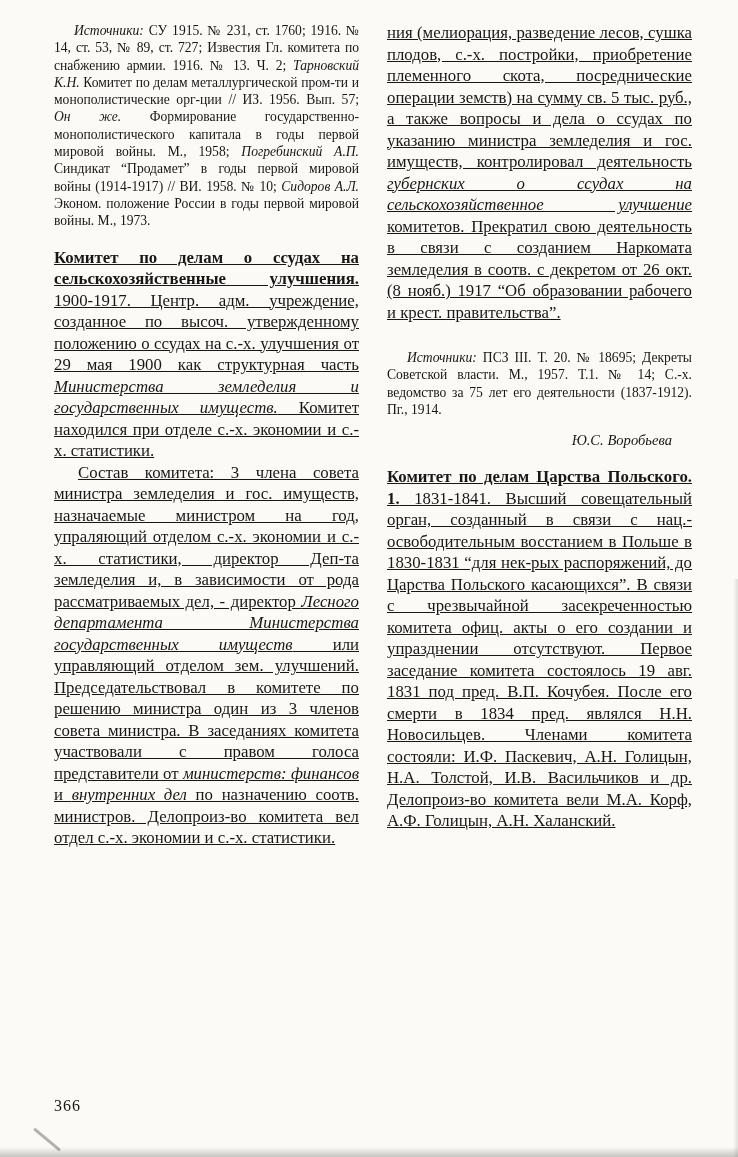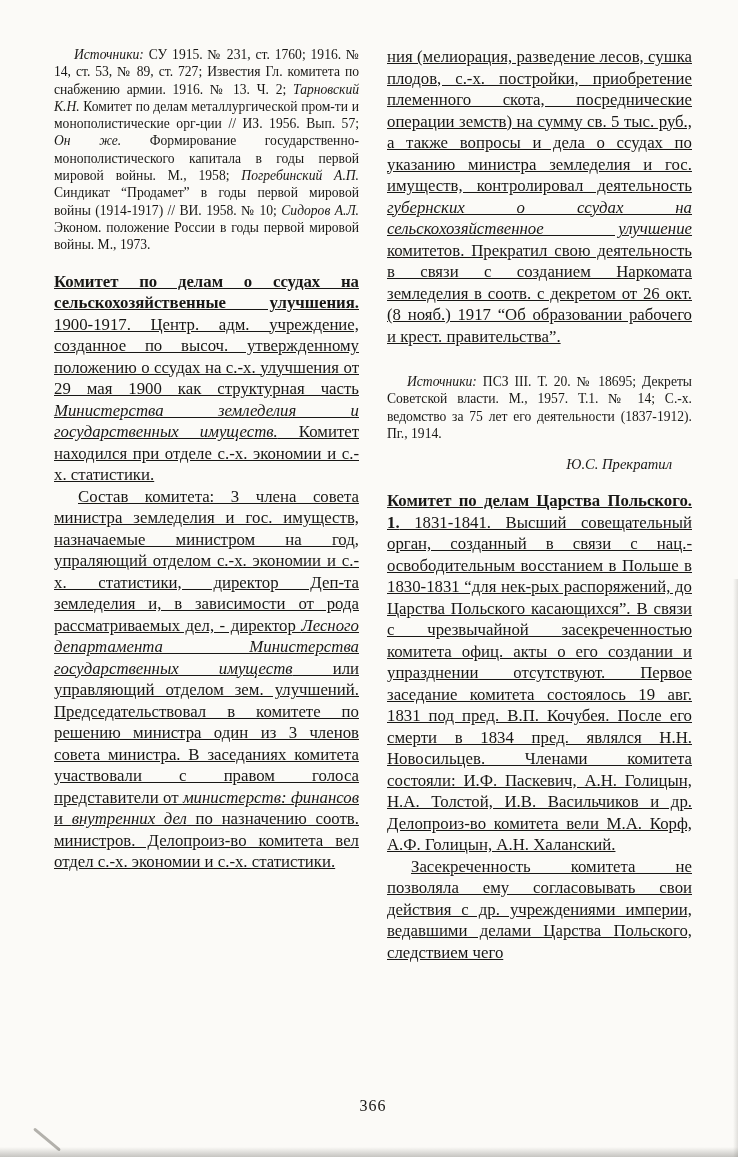--- a/index.html
+++ b/index.html
@@ -7,21 +7,21 @@
   body {
     background: #fbfaf7;
     font-family: "Liberation Serif", serif;
     color: #181715;
     position: relative;
     overflow: hidden;
   }
   .page {
     position: absolute;
     inset: 0;
-    padding: 46px 46px 0 54px;
+    padding: 22px 46px 0 54px;
   }
   .columns {
     display: flex;
     gap: 28px;
   }
   .column { width: 305px; }
   p { hyphens: auto; -webkit-hyphens: auto; }
   .sources {
     font-size: 13.6px;
     line-height: 17.3px;
@@ -44,21 +44,20 @@
   .entry-start { margin-top: 17px; }
   .indent { text-indent: 24px; }
   .mt-sm { margin-top: 26px; }
   .it { font-style: italic; }
   .bd { font-weight: bold; }
   .page-number {
     position: absolute;
     bottom: 42px;
     left: 54px;
     width: 638px;
-    text-align: center;
     font-size: 16px;
     letter-spacing: 1px;
   }
   .edge-bottom {
     position: absolute;
     left: 0; right: 0; bottom: 0;
     height: 10px;
     background: linear-gradient(to bottom, rgba(60,58,52,0), rgba(60,58,52,0.28));
     pointer-events: none;
   }
@@ -86,23 +85,22 @@
 
     <div class="column">
       <p class="sources"><span class="seg it">Источники:</span><span class="seg"> СУ 1915. № 231, ст. 1760; 1916. № 14, ст. 53, № 89, ст. 727; Известия Гл. комитета по снабжению армии. 1916. № 13. Ч. 2; </span><span class="seg it">Тарновский К.Н.</span><span class="seg"> Комитет по делам металлургической пром-ти и монополистические орг-ции // ИЗ. 1956. Вып. 57; </span><span class="seg it">Он же.</span><span class="seg"> Формирование государственно-монополистического капитала в годы первой мировой войны. М., 1958; </span><span class="seg it">Погребинский А.П.</span><span class="seg"> Синдикат “Продамет” в годы первой мировой войны (1914-1917) // ВИ. 1958. № 10; </span><span class="seg it">Сидоров А.Л.</span><span class="seg"> Эконом. положение России в годы первой мировой войны. М., 1973.</span></p>
       <p class="entry-text entry-start"><span class="seg bd">Комитет по делам о ссудах на сельскохозяйственные улучшения.</span><span class="seg"> 1900-1917. Центр. адм. учреждение, созданное по высоч. утвержденному положению о ссудах на с.-х. улучшения от 29 мая 1900 как структурная часть </span><span class="seg it">Министерства земледелия и государственных имуществ.</span><span class="seg"> Комитет находился при отделе с.-х. экономии и с.-х. статистики.</span></p>
       <p class="entry-text indent"><span class="seg">Состав комитета: 3 члена совета министра земледелия и гос. имуществ, назначаемые министром на год, упраляющий отделом с.-х. экономии и с.-х. статистики, директор Деп-та земледелия и, в зависимости от рода рассматриваемых дел, - директор </span><span class="seg it">Лесного департамента Министерства государственных имуществ</span><span class="seg"> или управляющий отделом зем. улучшений. Председательствовал в комитете по решению министра один из 3 членов совета министра. В заседаниях комитета участвовали с правом голоса представители от </span><span class="seg it">министерств: финансов</span><span class="seg"> и </span><span class="seg it">внутренних дел</span><span class="seg"> по назначению соотв. министров. Делопроиз-во комитета вел отдел с.-х. экономии и с.-х. статистики.</span></p>
     </div>
 
     <div class="column">
       <p class="entry-text"><span class="seg">ния (мелиорация, разведение лесов, сушка плодов, с.-х. постройки, приобретение племенного скота, посреднические операции земств) на сумму св. 5 тыс. руб., а также вопросы и дела о ссудах по указанию министра земледелия и гос. имуществ, контролировал деятельность </span><span class="seg it">губернских о ссудах на сельскохозяйственное улучшение</span><span class="seg"> комитетов. Прекратил свою деятельность в связи с созданием Наркомата земледелия в соотв. с декретом от 26 окт. (8 нояб.) 1917 “Об образовании рабочего и крест. правительства”.</span></p>
       <p class="sources mt-sm"><span class="seg it">Источники:</span><span class="seg"> ПСЗ III. Т. 20. № 18695; Декреты Советской власти. М., 1957. Т.1. № 14; С.-х. ведомство за 75 лет его деятельности (1837-1912). Пг., 1914.</span></p>
-      <p class="author"><span class="seg it">Ю.С. Прекратил</span></p>
+      <p class="author"><span class="seg it">Ю.С. Воробьева</span></p>
       <p class="entry-text entry-start"><span class="seg bd">Комитет по делам Царства Польского. 1.</span><span class="seg"> 1831-1841. Высший совещательный орган, созданный в связи с нац.-освободительным восстанием в Польше в 1830-1831 “для нек-рых распоряжений, до Царства Польского касающихся”. В связи с чрезвычайной засекреченностью комитета офиц. акты о его создании и упразднении отсутствуют. Первое заседание комитета состоялось 19 авг. 1831 под пред. В.П. Кочубея. После его смерти в 1834 пред. являлся Н.Н. Новосильцев. Членами комитета состояли: И.Ф. Паскевич, А.Н. Голицын, Н.А. Толстой, И.В. Васильчиков и др. Делопроиз-во комитета вели М.А. Корф, А.Ф. Голицын, А.Н. Халанский.</span></p>
-      <p class="entry-text indent"><span class="seg">Засекреченность комитета не позволяла ему согласовывать свои действия с др. учреждениями империи, ведавшими делами Царства Польского, следствием чего</span></p>
     </div>
 
   </div>
 
   <div class="page-number">366</div>
 
   <div class="corner-mark"></div>
   <div class="edge-bottom"></div>
   <div class="edge-right"></div>
 </div>

